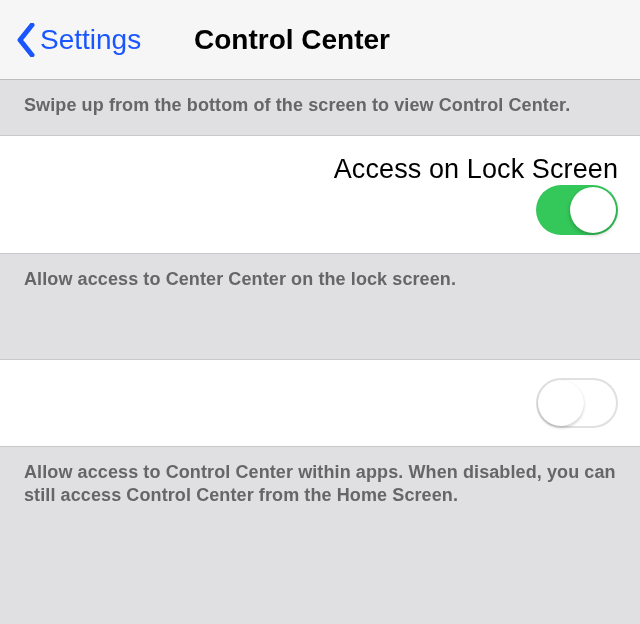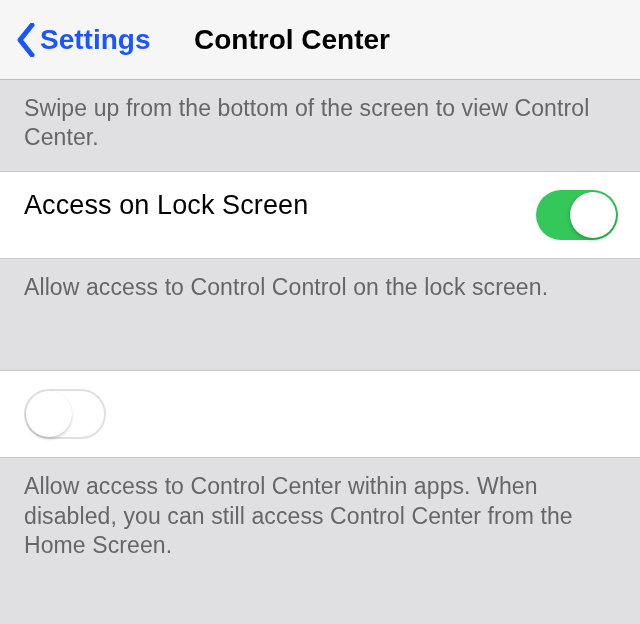--- a/index.html
+++ b/index.html
@@ -22,51 +22,53 @@
       display: flex;
       align-items: center;
       padding: 0 10px;
       position: relative;
     }
     .back-button {
       display: flex;
       align-items: center;
       color: #1a56ff;
       font-size: 28px;
-      font-weight: 700;
+      font-weight: 400;
       cursor: pointer;
     }
     .back-chevron {
       width: 20px;
       height: 34px;
       margin-right: 4px;
       margin-left: 6px;
     }
     .nav-title {
       position: absolute;
       left: 194px;
       font-size: 28px;
       font-weight: 700;
       color: #000;
     }
     .description {
       padding: 14px 24px 18px 24px;
-      font-size: 23px;
+      font-size: 18px;
       line-height: 1.28;
       color: #666668;
       letter-spacing: 0.1px;
+      font-weight: bold;
     }
     .row {
       background: #fff;
       border-top: 1px solid #c8c8ca;
       border-bottom: 1px solid #c8c8ca;
       display: flex;
-      align-items: flex-start;
+      align-items: flex-end;
       justify-content: space-between;
       padding: 18px 22px 18px 24px;
+      flex-direction: column;
     }
     .row-label {
       font-size: 27px;
       font-weight: 400;
       color: #000;
       letter-spacing: 0.1px;
     }
     .toggle {
       width: 82px;
       height: 50px;
@@ -117,21 +119,21 @@
 
 <div class="description">Swipe up from the bottom of the screen to view Control Center.</div>
 
 <div class="row">
   <span class="row-label">Access on Lock Screen</span>
   <div class="toggle toggle-on">
     <div class="toggle-knob"></div>
   </div>
 </div>
 
-<div class="description">Allow access to Control Control on the lock screen.</div>
+<div class="description">Allow access to Center Center on the lock screen.</div>
 
 <div class="gap-large"></div>
 
 <div class="row">
   <div class="toggle toggle-off">
     <div class="toggle-knob"></div>
   </div>
 </div>
 
 <div class="description">Allow access to Control Center within apps. When disabled, you can still access Control Center from the Home Screen.</div>

